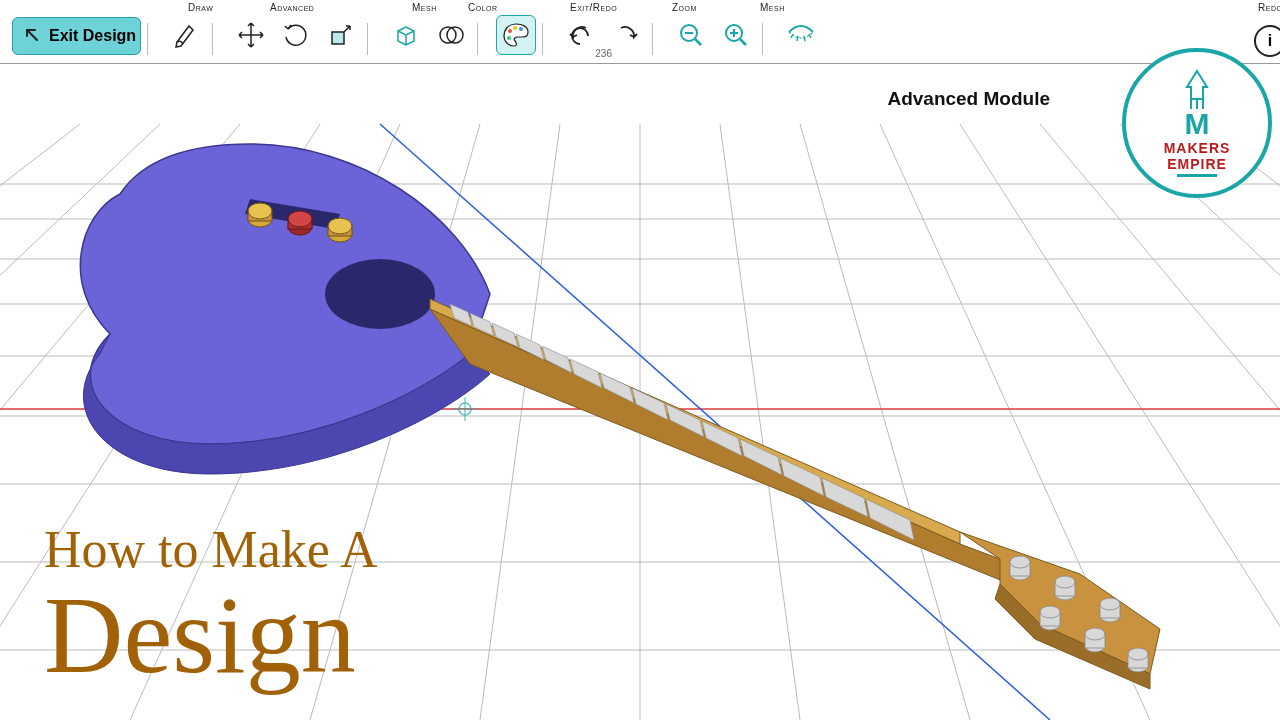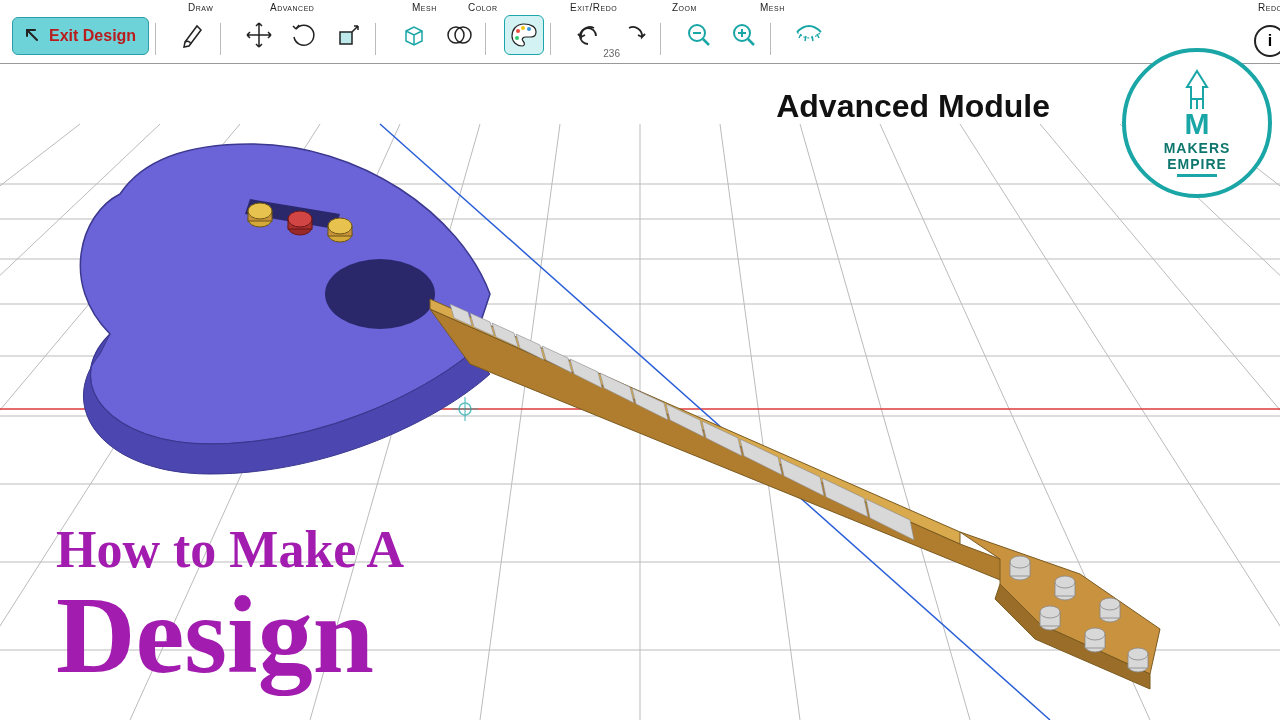--- a/index.html
+++ b/index.html
@@ -32,24 +32,24 @@
   letter-spacing: 0.5px;
   color: #222;
   font-weight: 500;
   padding-left: 188px;
 }
 .tl { position: absolute; top: 2px; }
 .exit-btn {
   background: #6ed3d8;
   border: 1px solid #2a9ea4;
   border-radius: 6px;
-  padding: 8px 12px 8px 10px;
+  padding: 8px 4px 8px 10px;
   font-size: 16px;
   font-weight: 600;
-  color: #b91c1c;
+  color: #000000;
   display: flex;
   align-items: center;
   gap: 6px;
   cursor: pointer;
   margin-bottom: 2px;
 }
 .tool-group {
   display: flex;
   align-items: flex-start;
   gap: 5px;
@@ -74,47 +74,46 @@
 }
 .viewport {
   position: absolute;
   top: 64px; left: 0; right: 0; bottom: 0;
   overflow: hidden;
 }
 .viewport svg { width: 100%; height: 100%; display: block; }
 .module-badge {
   position: absolute;
   top: 88px; right: 230px;
-  font-size: 32px;
+  font-size: 19px;
   font-weight: 700;
   color: #111;
 }
 .logo-badge {
   position: absolute;
   top: 48px; right: 8px;
   width: 150px; height: 150px;
   border-radius: 50%;
   background: #fff;
   border: 4px solid #1aa6a6;
   display: flex;
   flex-direction: column;
   align-items: center;
   justify-content: center;
   z-index: 20;
 }
 .logo-badge .tower { color: #1aa6a6; }
 .logo-badge .m { font-size: 30px; font-weight: 900; color: #1aa6a6; margin-top:-6px;}
-.logo-badge .txt { font-size: 14px; font-weight: 700; color: #0f766e; letter-spacing: 1px; line-height: 1.1; text-align: center; }
+.logo-badge .txt { font-size: 14px; font-weight: 700; color: #b91c1c; letter-spacing: 1px; line-height: 1.1; text-align: center; }
 .logo-badge .bar { width: 40px; height: 3px; background: #1aa6a6; margin-top: 2px; }
 .title-overlay {
   position: absolute;
-  left: 56px; bottom: 30px;
-  color: #a21caf;
+  left: 44px; bottom: 30px;
+  color: #a16207;
   font-family: 'Brush Script MT', cursive;
-  font-weight: bold;
 }
 .title-overlay .line1 { font-size: 52px; line-height: 1; }
 .title-overlay .line2 { font-size: 110px; line-height: 1; margin-top: 4px;}
 .info-btn {
   width: 32px; height: 32px;
   border: 2px solid #222;
   border-radius: 50%;
   display: flex; align-items: center; justify-content: center;
   font-size: 16px; font-weight: bold;
   position: absolute; right: -6px; bottom: 6px;

